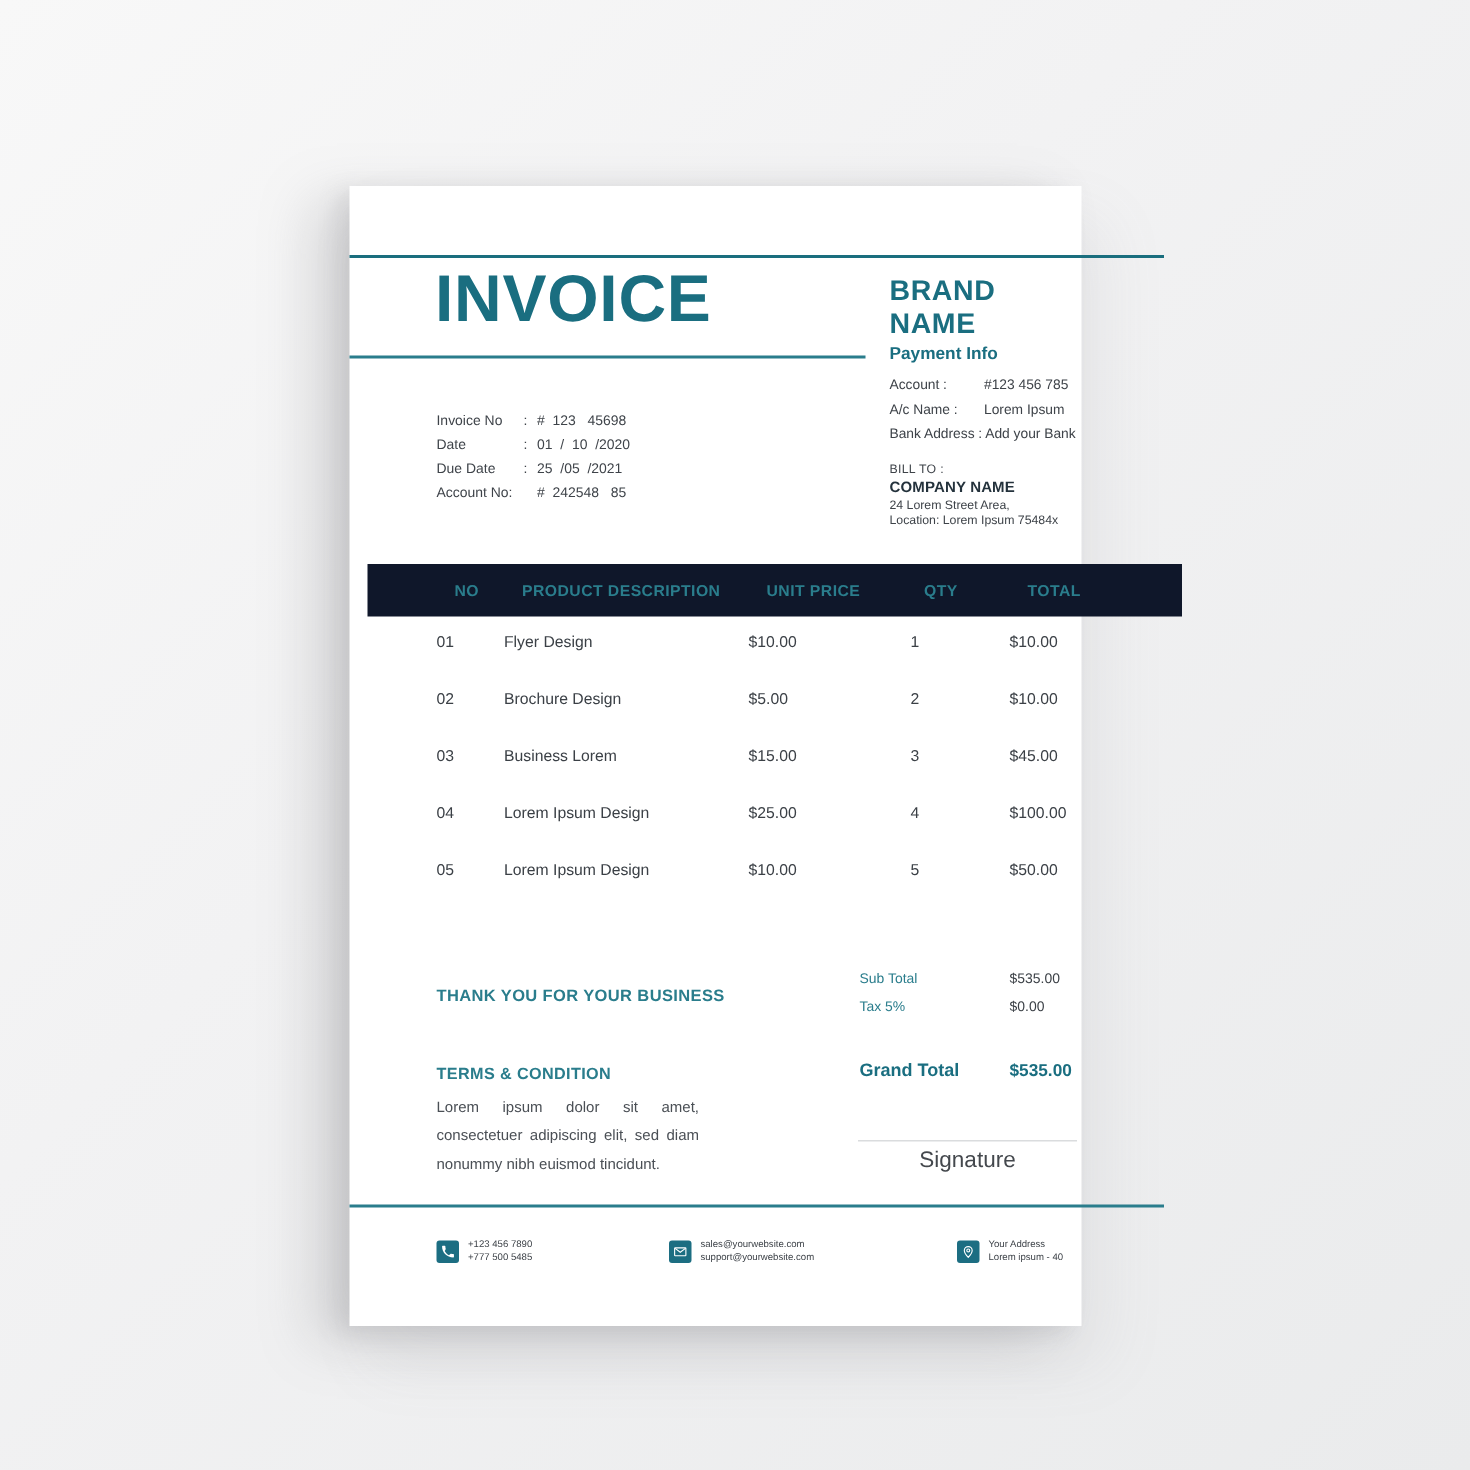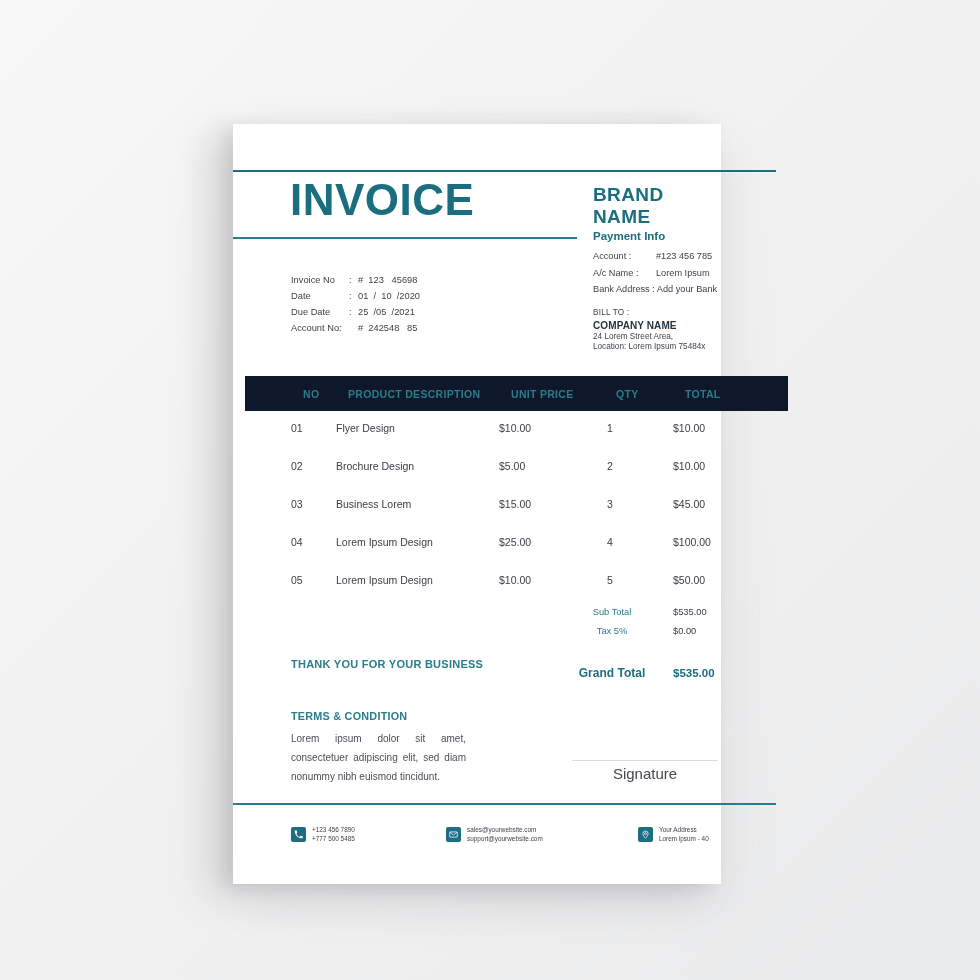--- a/index.html
+++ b/index.html
@@ -190,24 +190,25 @@
     color: #3b4046;
   }
   .tot-row {
     display: flex;
     align-items: baseline;
     height: 19px;
   }
   .tot-label {
     width: 100px;
     flex: 0 0 100px;
-    text-align: center;
+    text-align: left;
     padding-right: 22px;
     box-sizing: border-box;
     color: #2a7d8c;
+    margin-top: 40px;
   }
   .tot-value { flex: 1; color: #3b4046; }
   .tot-grand { margin-top: 21px; }
   .tot-grand .tot-label {
     font-size: 12px;
     font-weight: bold;
     color: #1a6e80;
   }
   .tot-grand .tot-value {
     font-size: 11.5px;

